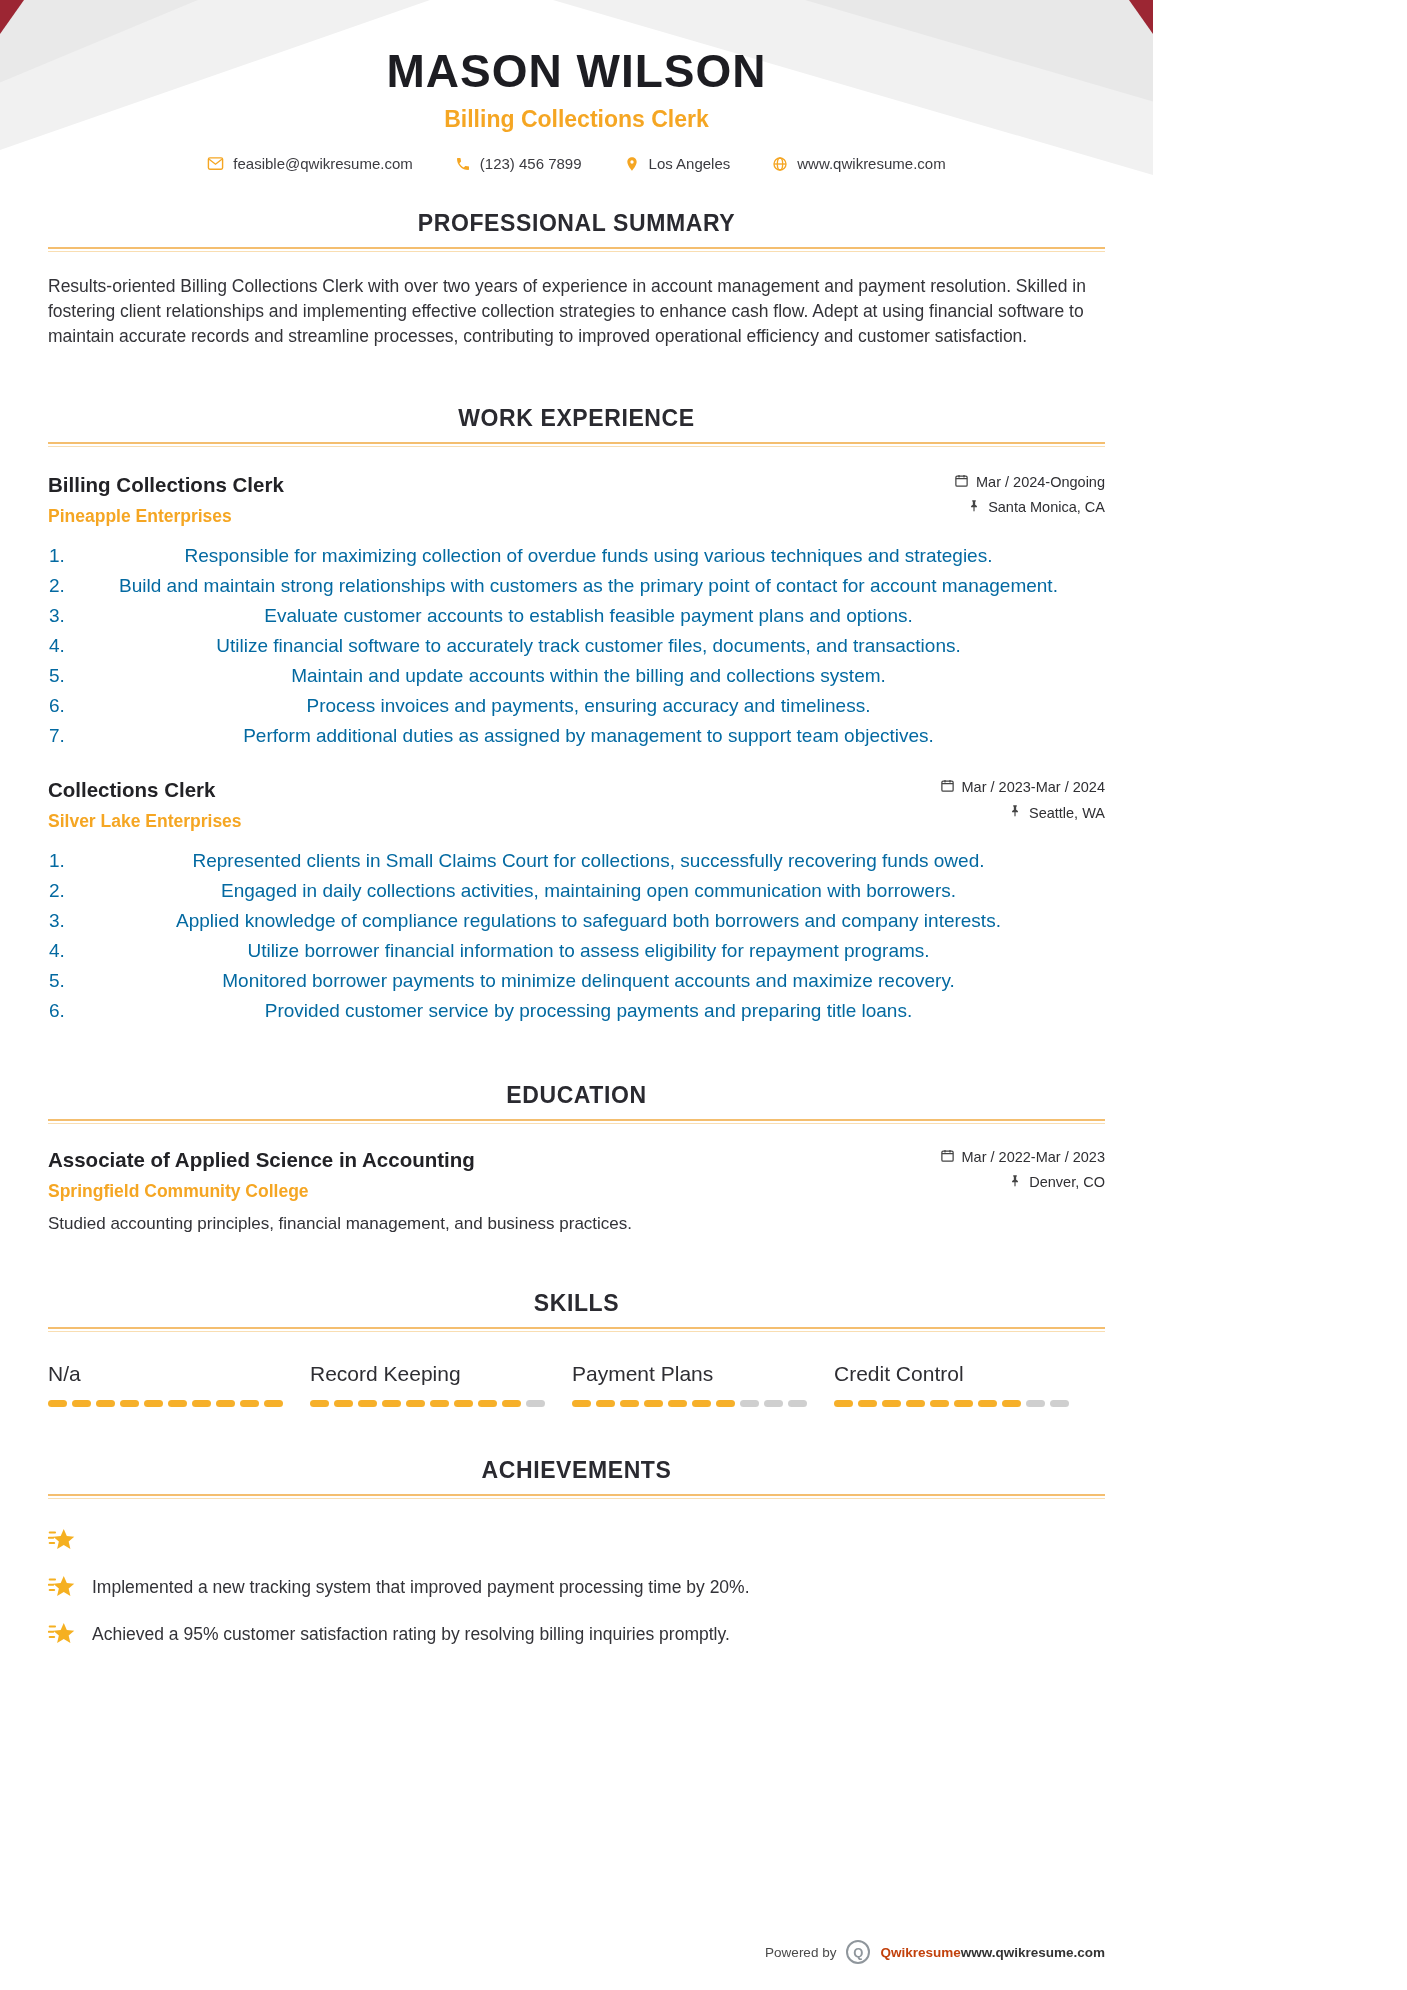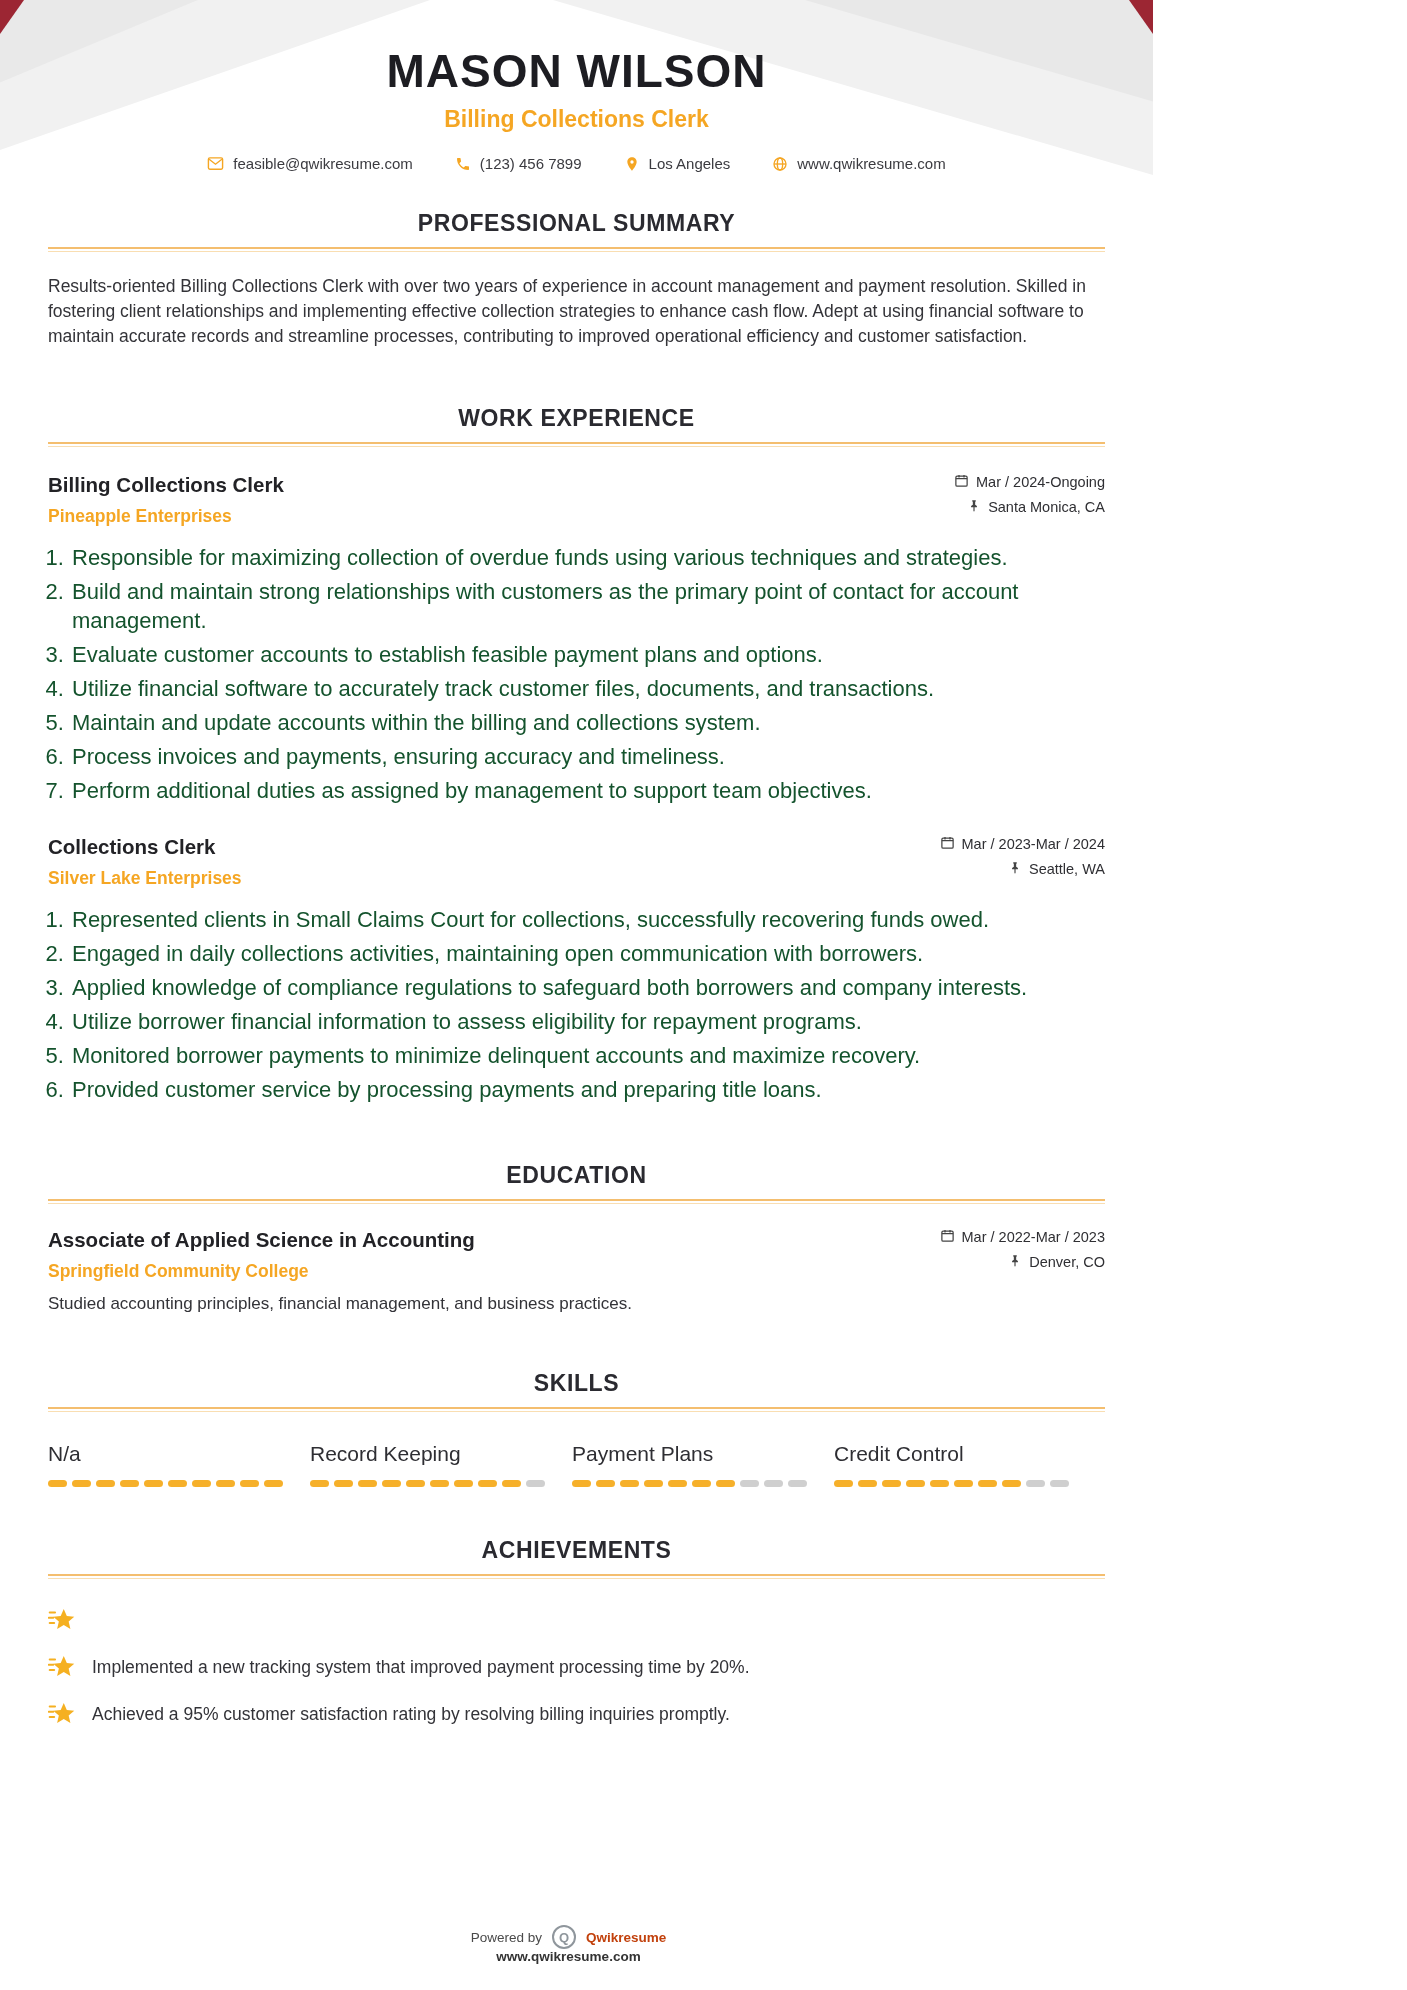--- a/index.html
+++ b/index.html
@@ -47,21 +47,21 @@
   .summary-wrap{margin-top:38px;}
   .summary-text{margin:22px 0 0;font-size:17.5px;line-height:1.42;color:#333338;}
 
   .work-wrap{margin-top:56px;}
   .job{margin-top:26px;}
   .job-head{display:flex;justify-content:space-between;align-items:flex-start;}
   .job-title{font-size:20.5px;font-weight:700;color:#222226;}
   .company{margin-top:9px;font-size:17.5px;font-weight:600;color:var(--accent);}
   .meta{text-align:right;font-size:14.5px;color:#2f2f33;}
   .meta-row{display:flex;justify-content:flex-end;align-items:center;gap:7px;margin-bottom:8px;text-align:right;}
-  .duties{margin:16px 0 0;padding-left:22px;font-size:22px;line-height:1.32;color:#14532d;}
+  .duties{margin:16px 0 0;padding-left:22px;font-size:19px;line-height:1.32;color:#0369a1;text-align:center;}
   .duties li{margin-bottom:5px;padding-left:2px;}
 
   .edu-wrap{margin-top:58px;}
   .edu-entry{margin-top:24px;}
   .edu-desc{margin:12px 0 0;font-size:17px;color:#333338;}
 
   .skills-wrap{margin-top:56px;}
   .skills-grid{display:grid;grid-template-columns:repeat(4,262px);margin-top:30px;}
   .skill-name{font-size:21px;color:#2e2e33;}
   .skill-bar{display:flex;gap:5px;margin-top:14px;}
@@ -69,21 +69,21 @@
   .seg.on{background:#F6B02A;}
   .seg.off{background:#CFCFCF;}
 
   .ach-wrap{margin-top:50px;}
   .ach-list{margin-top:28px;}
   .ach{display:flex;align-items:flex-start;gap:16px;margin-bottom:17px;font-size:17.5px;color:#333338;}
   .ach .txt{padding-top:3px;}
   .ach svg{flex:0 0 auto;}
 
   
-  .footer{position:absolute;z-index:2;left:32px;right:48px;bottom:26px;display:flex;justify-content:flex-start;align-items:center;font-size:13.5px;color:#4a4a4a;flex-direction:column;}
+  .footer{position:absolute;z-index:2;left:32px;right:48px;bottom:26px;display:flex;justify-content:flex-end;align-items:center;font-size:13.5px;color:#4a4a4a;}
   .powered{display:flex;align-items:center;gap:10px;}
   .q-ring{width:24px;height:24px;border:2.5px solid #8f969c;border-radius:50%;display:inline-flex;align-items:center;justify-content:center;color:#8f969c;font-weight:700;font-size:13px;box-sizing:border-box;}
   .brand-link{color:#c2410c;font-weight:600;cursor:pointer;}
   .site{color:#333;font-weight:600;}
 </style>
 </head>
 <body>
 
 <div class="page">
 

